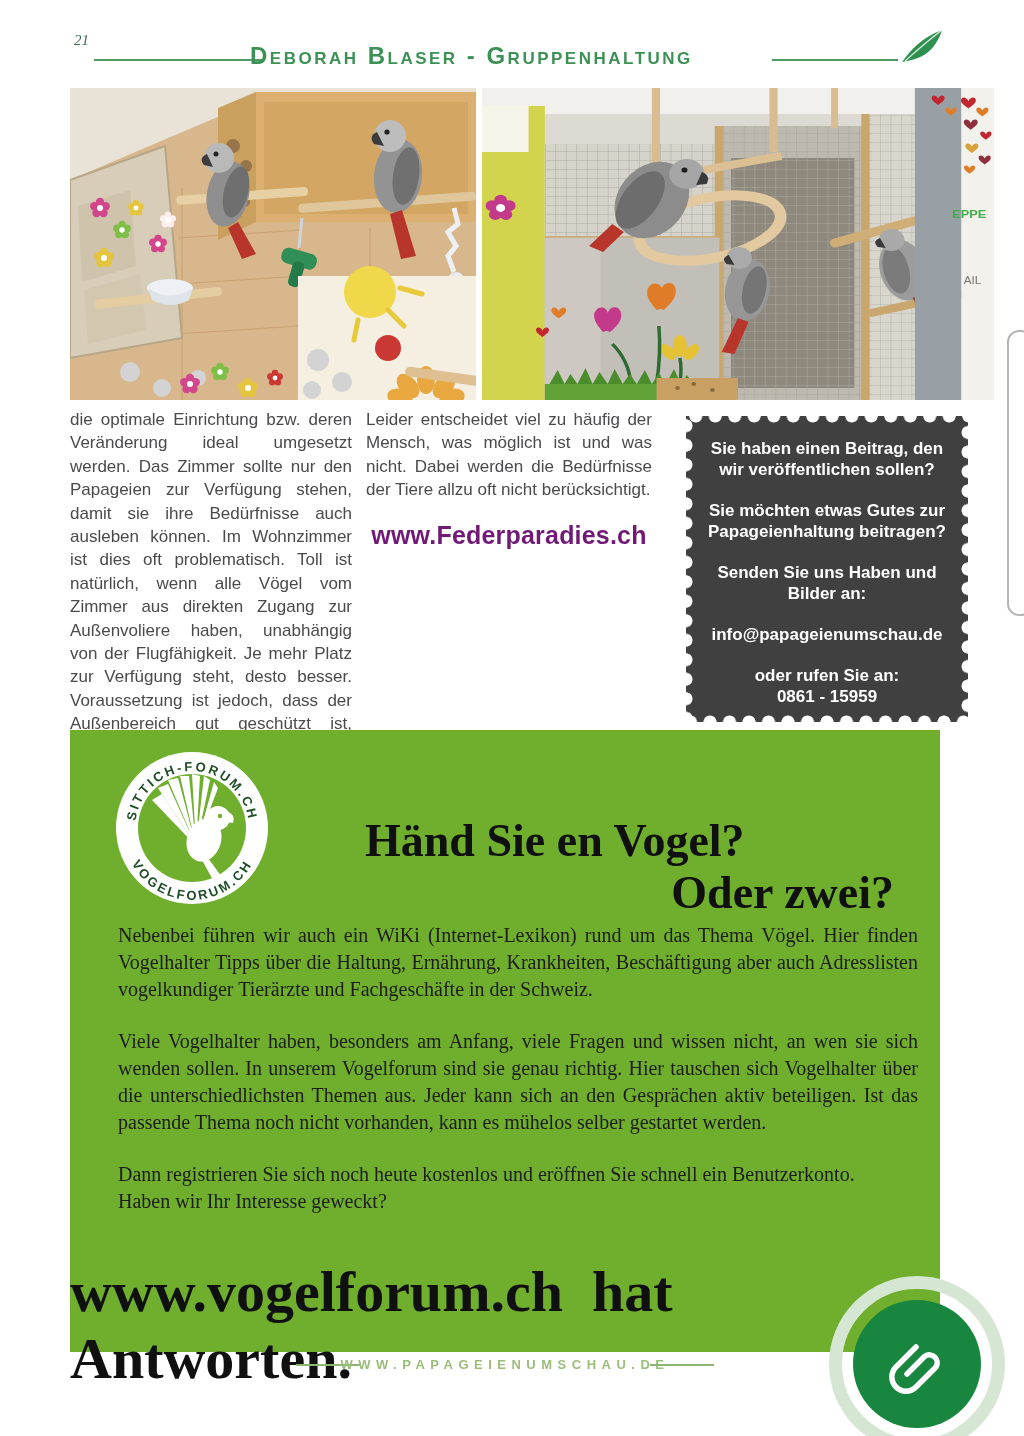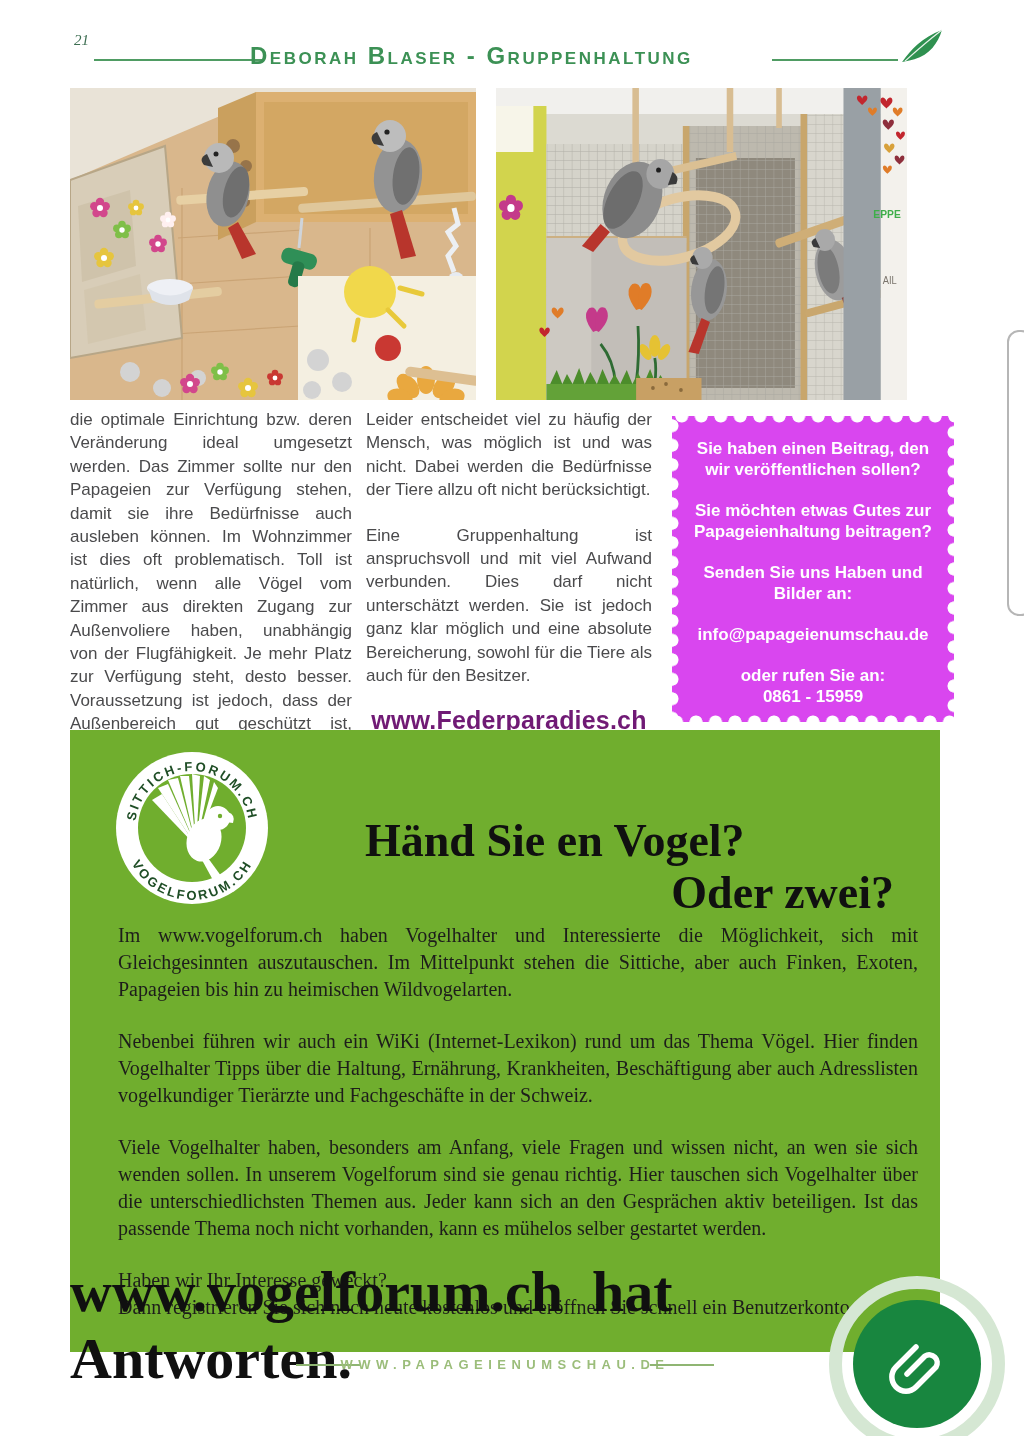--- a/index.html
+++ b/index.html
@@ -14,32 +14,32 @@
   .hdr-rule.l { left:94px; width:168px; }
   .hdr-rule.r { left:772px; width:126px; }
   .hdr-title { position:absolute; left:250px; width:520px; top:42px; text-align:left;
                font-size:24px; font-weight:bold; letter-spacing:2.5px; color:#3c9155;
                font-variant:small-caps; }
   .leaf { position:absolute; left:900px; top:28px; width:44px; height:36px; }
   
   .photo { position:absolute; top:88px; height:312px; overflow:hidden; }
   .photo svg { width:100%; height:100%; display:block; }
   .photo.left { left:70px; width:406px; }
-  .photo.right { left:496px; width:411px; }
+  .photo.right { left:482px; width:512px; }
   
   .col { position:absolute; top:408px; font-size:17px; line-height:23.4px;
          text-align:justify; color:#4a4a4c; }
   .col p { margin:0 0 22px; }
   .col1 { left:70px; width:282px; }
   .col2 { left:366px; width:286px; }
   .website { margin-top:18px; font-size:25px; font-weight:bold; color:#701a75;
              text-align:center; letter-spacing:0.2px; }
   
-  .stamp { position:absolute; left:672px; top:416px; width:282px; height:306px;
-           background:#d946ef; }
+  .stamp { position:absolute; left:686px; top:416px; width:282px; height:306px;
+           background:#404040; }
   .perf { position:absolute; pointer-events:none; }
   .perf.t { top:0; left:0; right:0; height:14px;
     background:radial-gradient(circle at 50% 0, #fff 0 6.2px, rgba(255,255,255,0) 6.8px);
     background-size:19.5px 14px; background-repeat:repeat-x; }
   .perf.b { bottom:0; left:0; right:0; height:14px;
     background:radial-gradient(circle at 50% 100%, #fff 0 6.2px, rgba(255,255,255,0) 6.8px);
     background-size:19.5px 14px; background-repeat:repeat-x; background-position:bottom; }
   .perf.lft { top:0; bottom:0; left:0; width:14px;
     background:radial-gradient(circle at 0 50%, #fff 0 6.2px, rgba(255,255,255,0) 6.8px);
     background-size:14px 19.5px; background-repeat:repeat-y; }
@@ -297,21 +297,20 @@
           <circle cx="198" cy="302" r="2"></circle>
         </g>
     </svg>
   </figure>
 
   <div class="col col1">
     <p>die optimale Einrichtung bzw. deren Veränderung ideal umgesetzt werden. Das Zimmer sollte nur den Papageien zur Verfügung stehen, damit sie ihre Bedürfnisse auch ausleben können. Im Wohnzimmer ist dies oft problematisch. Toll ist natürlich, wenn alle Vögel vom Zimmer aus direkten Zugang zur Außenvoliere haben, unabhängig von der Flugfähigkeit. Je mehr Platz zur Verfügung steht, desto besser. Voraussetzung ist jedoch, dass der Außenbereich gut geschützt ist, wenn der direkte Zugang zur Außenvoliere nicht geschlossen werden kann.</p>
   </div>
   <div class="col col2">
     <p>Leider entscheidet viel zu häufig der Mensch, was möglich ist und was nicht. Dabei werden die Bedürfnisse der Tiere allzu oft nicht berücksichtigt.</p>
-    <p>Eine Gruppenhaltung ist anspruchsvoll und mit viel Aufwand verbunden. Dies darf nicht unterschätzt werden. Sie ist jedoch ganz klar möglich und eine absolute Bereicherung, sowohl für die Tiere als auch für den Besitzer.</p>
     <div class="website">www.Federparadies.ch</div>
   </div>
 
   <aside class="stamp">
     <div class="perf t"></div>
     <div class="perf b"></div>
     <div class="perf lft"></div>
     <div class="perf rgt"></div>
     <div class="stamp-inner">
       <p>Sie haben einen Beitrag, den wir veröffentlichen sollen?</p>
@@ -346,25 +345,24 @@
       </g>
       <circle cx="108" cy="68" r="2.2" fill="#70ae2e"></circle>
       <text class="arc-text"><textPath href="#arcT" startOffset="50%" text-anchor="middle">SITTICH-FORUM.CH</textPath></text>
       <text class="arc-text"><textPath href="#arcB" startOffset="50%" text-anchor="middle">VOGELFORUM.CH</textPath></text>
     </svg>
     <div class="headline">
       <div class="h1a">Händ Sie en Vogel?</div>
       <div class="h1b">Oder zwei?</div>
     </div>
     <div class="ad-body">
-      <p>Im www.vogelforum.ch haben Vogelhalter und Interessierte die Möglichkeit, sich mit Gleichgesinnten auszutauschen. Im Mittelpunkt stehen die Sittiche, aber auch Finken, Exoten, Papageien bis hin zu heimischen Wildvogelarten.</p>
       <p>Nebenbei führen wir auch ein WiKi (Internet-Lexikon) rund um das Thema Vögel. Hier finden Vogelhalter Tipps über die Haltung, Ernährung, Krankheiten, Beschäftigung aber auch Adresslisten vogelkundiger Tierärzte und Fachgeschäfte in der Schweiz.</p>
       <p>Viele Vogelhalter haben, besonders am Anfang, viele Fragen und wissen nicht, an wen sie sich wenden sollen. In unserem Vogelforum sind sie genau richtig. Hier tauschen sich Vogelhalter über die unterschiedlichsten Themen aus. Jeder kann sich an den Gesprächen aktiv beteiligen. Ist das passende Thema noch nicht vorhanden, kann es mühelos selber gestartet werden.</p>
+      <div class="nojust">Dann registrieren Sie sich noch heute kostenlos und eröffnen Sie schnell ein Benutzerkonto.</div>
       <div class="nojust">Haben wir Ihr Interesse geweckt?</div>
-      <div class="nojust">Dann registrieren Sie sich noch heute kostenlos und eröffnen Sie schnell ein Benutzerkonto.</div>
     </div>
     <div class="cta">www.vogelforum.ch  hat Antworten.</div>
   </section>
 
   <div class="f-line l"></div>
   <div class="f-url">WWW.PAPAGEIENUMSCHAU.DE</div>
   <div class="f-line r"></div>
 
   <div class="fab-ring"></div>
   <div class="fab">

